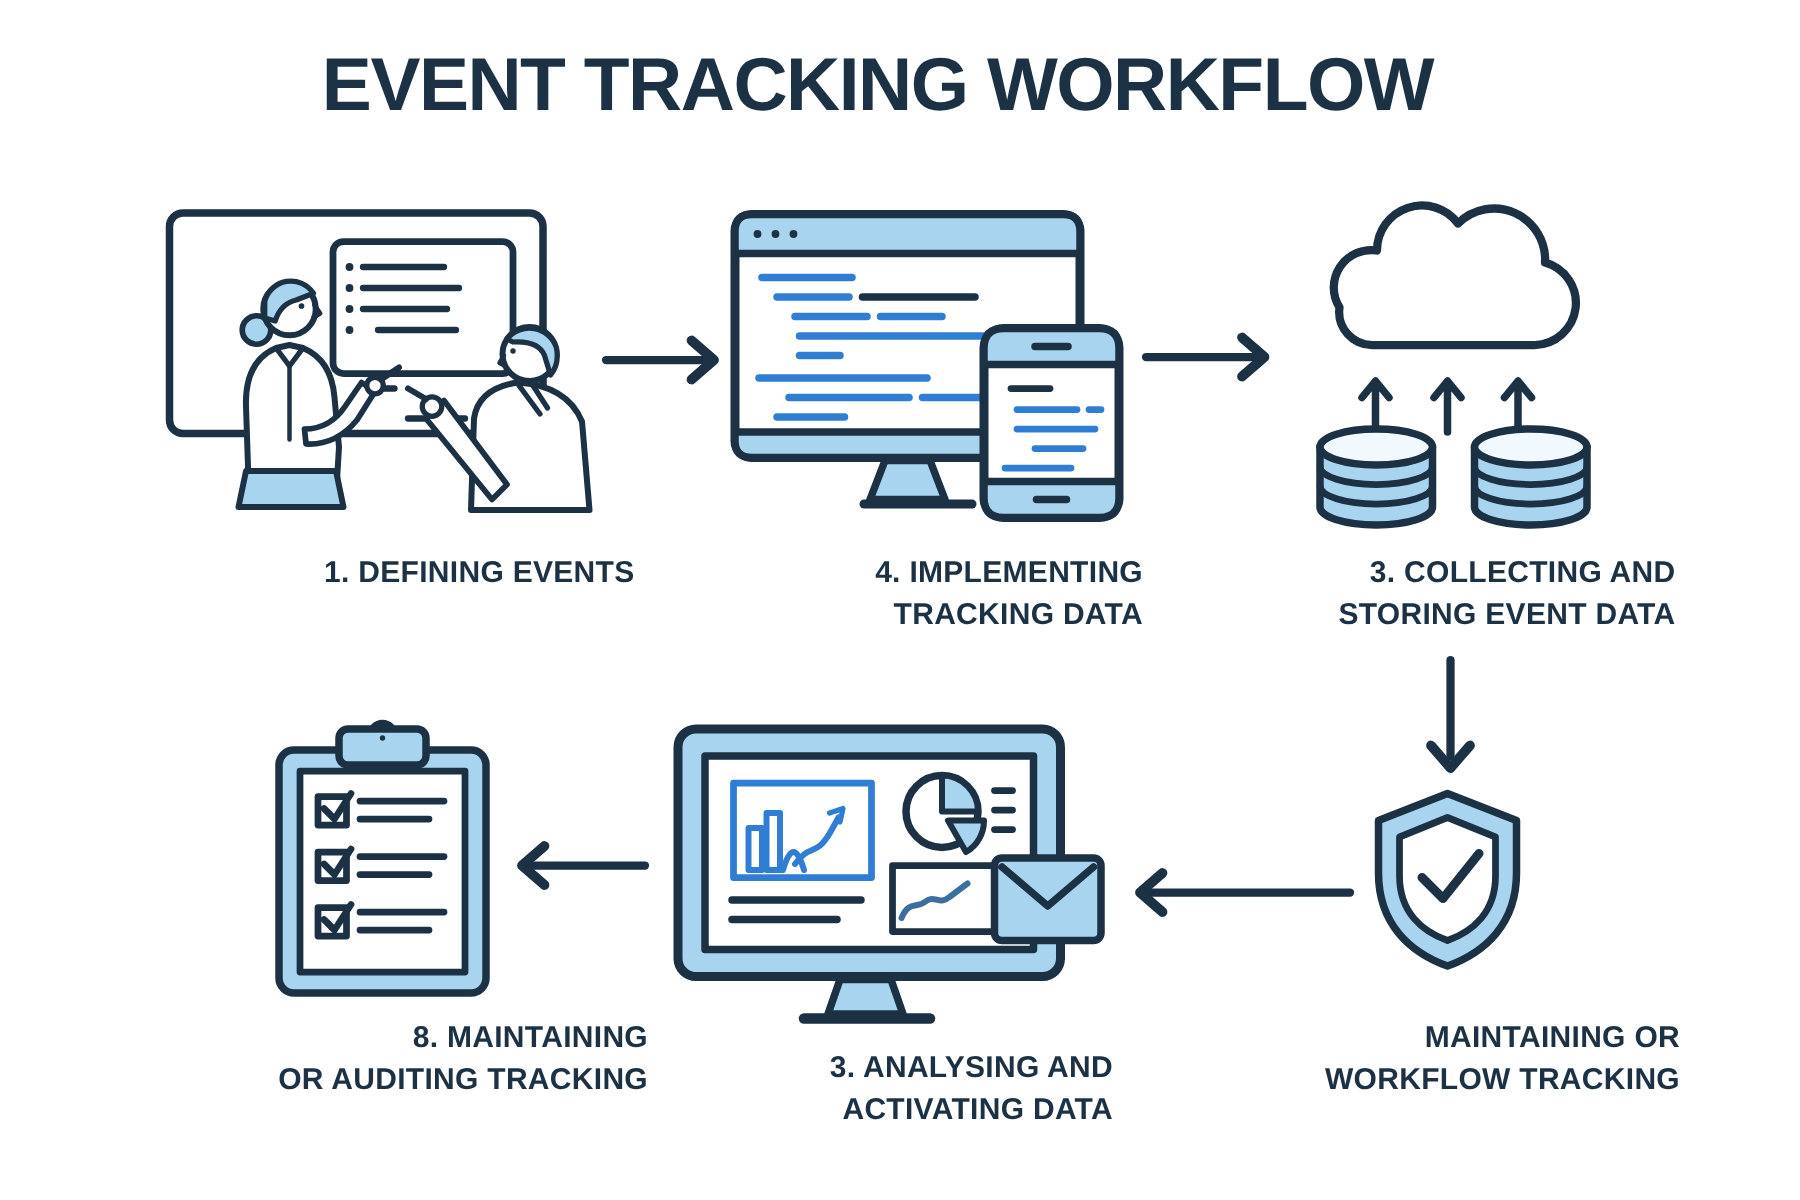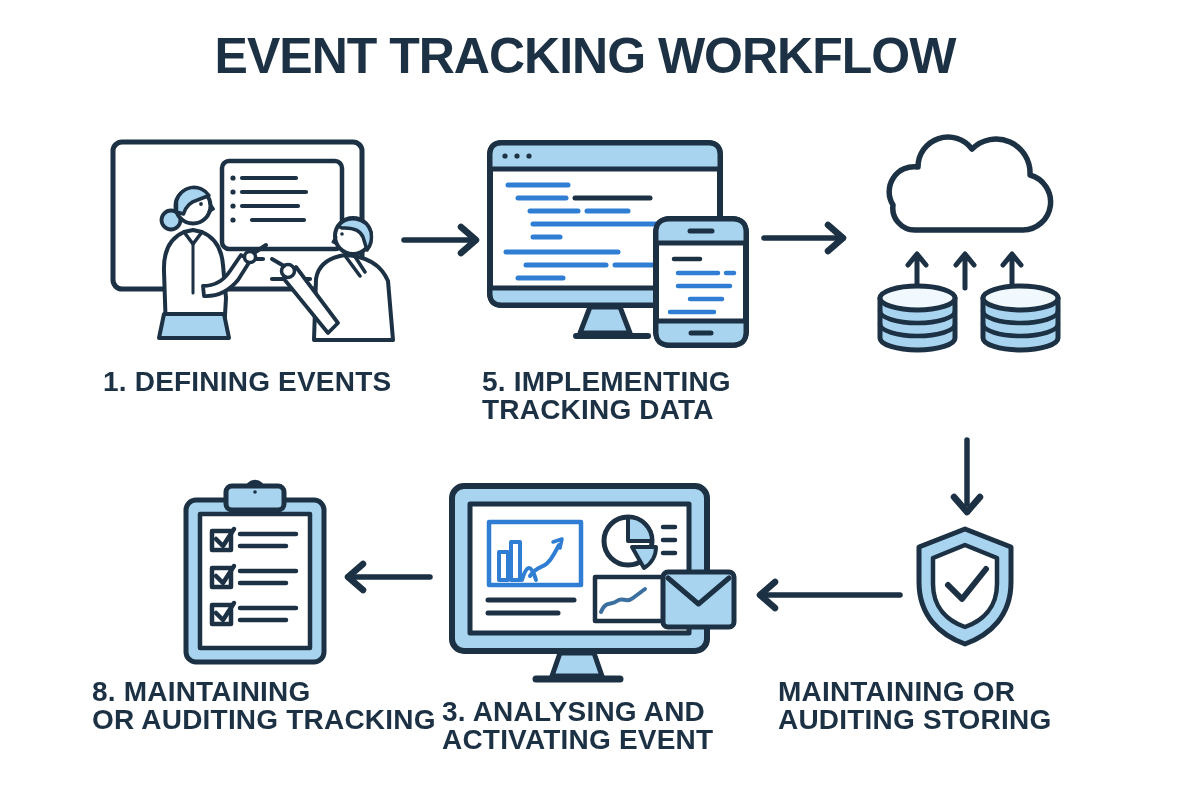--- a/index.html
+++ b/index.html
@@ -9,22 +9,22 @@
     --steel:#3A6F9F;
     --bg:#FFFFFF;
   }
   *{margin:0;padding:0;box-sizing:border-box;}
   html,body{width:1200px;height:800px;background:var(--bg);overflow:hidden;
     font-family:"Liberation Sans", sans-serif;}
   .stage{position:relative;width:1200px;height:760px;background:var(--bg);}
   .title{position:absolute;top:30px;left:0;width:1170px;text-align:center;
     font-size:50px;font-weight:700;letter-spacing:-1px;color:var(--navy);line-height:52px;}
   .icon{position:absolute;}
-  .label{position:absolute;text-align:left;color:var(--navy);
-    font-size:28px;font-weight:700;line-height:28px;letter-spacing:.2px;}
+  .label{position:absolute;text-align:right;color:var(--navy);
+    font-size:20px;font-weight:700;line-height:28px;letter-spacing:.2px;}
   .label span{display:block;white-space:nowrap;}
   .arrows{position:absolute;inset:0;pointer-events:none;}
   
   .si{stroke:var(--navy);fill:none;stroke-linecap:round;stroke-linejoin:round;}
   .fw{fill:#fff;stroke:var(--navy);stroke-linejoin:round;stroke-linecap:round;}
   .fb{fill:var(--lblue);stroke:var(--navy);stroke-linejoin:round;stroke-linecap:round;}
   .ft{fill:#F2F9FE;stroke:var(--navy);stroke-linejoin:round;}
   .sc{stroke:var(--code);fill:none;stroke-linecap:round;stroke-linejoin:round;}
   .ss{stroke:var(--steel);fill:none;stroke-linecap:round;stroke-linejoin:round;}
   .fn{fill:var(--navy);stroke:none;}
@@ -234,31 +234,33 @@
       <line x1="430" y1="577" x2="354" y2="577" class="si" stroke-width="5.5"></line>
       <path d="M 363 564 L 348 577 L 363 590" class="si" stroke-width="6.5"></path>
     </g>
   </svg>
 
   <div class="label" style="left:103px;top:368px;width:320px">
     <span>1. DEFINING EVENTS</span>
     <span></span>
   </div>
   <div class="label" style="left:482px;top:368px;width:280px">
-    <span>5. IMPLEMENTING</span>
+    <span>4. IMPLEMENTING</span>
     <span>TRACKING DATA</span>
   </div>
   <div class="label" style="left:817px;top:368px;width:300px">
+    <span>3. COLLECTING AND</span>
+    <span>STORING EVENT DATA</span>
   </div>
   <div class="label" style="left:442px;top:698px;width:300px">
     <span>3. ANALYSING AND</span>
-    <span>ACTIVATING EVENT</span>
+    <span>ACTIVATING DATA</span>
   </div>
   <div class="label" style="left:92px;top:678px;width:340px">
     <span>8. MAINTAINING</span>
     <span>OR AUDITING TRACKING</span>
   </div>
-  <div class="label" style="left:778px;top:678px;width:320px">
+  <div class="label" style="left:800px;top:678px;width:320px">
     <span>MAINTAINING OR</span>
-    <span>AUDITING STORING</span>
+    <span>WORKFLOW TRACKING</span>
   </div>
 
 </div>
 
 </body></html>

